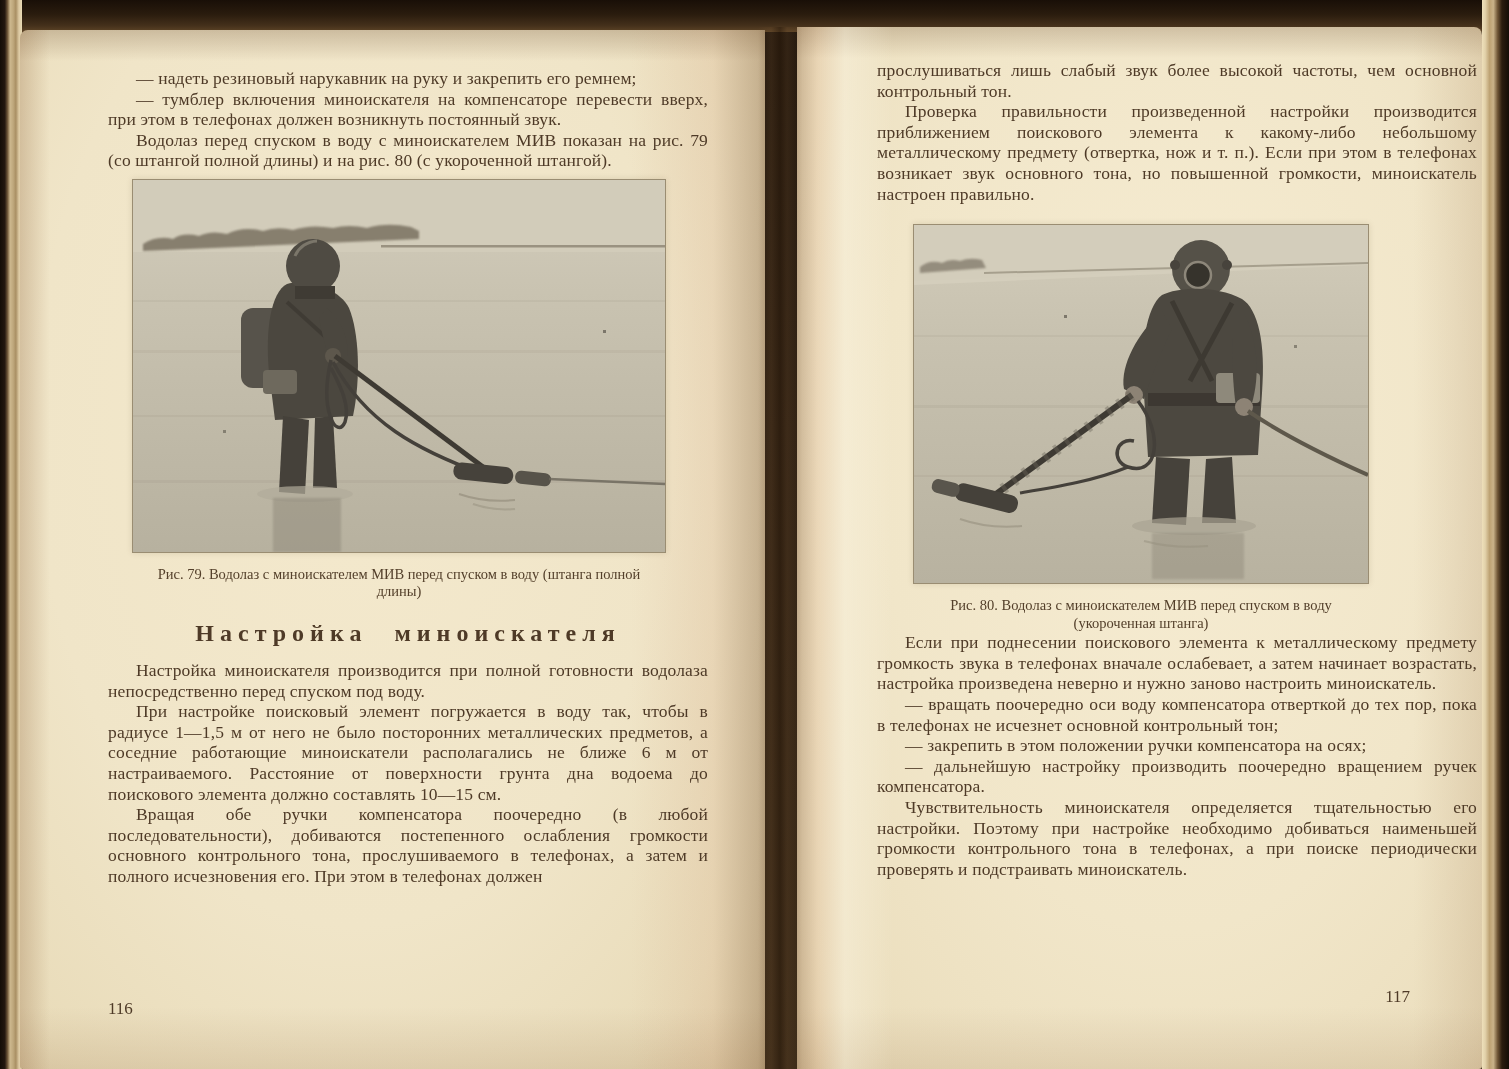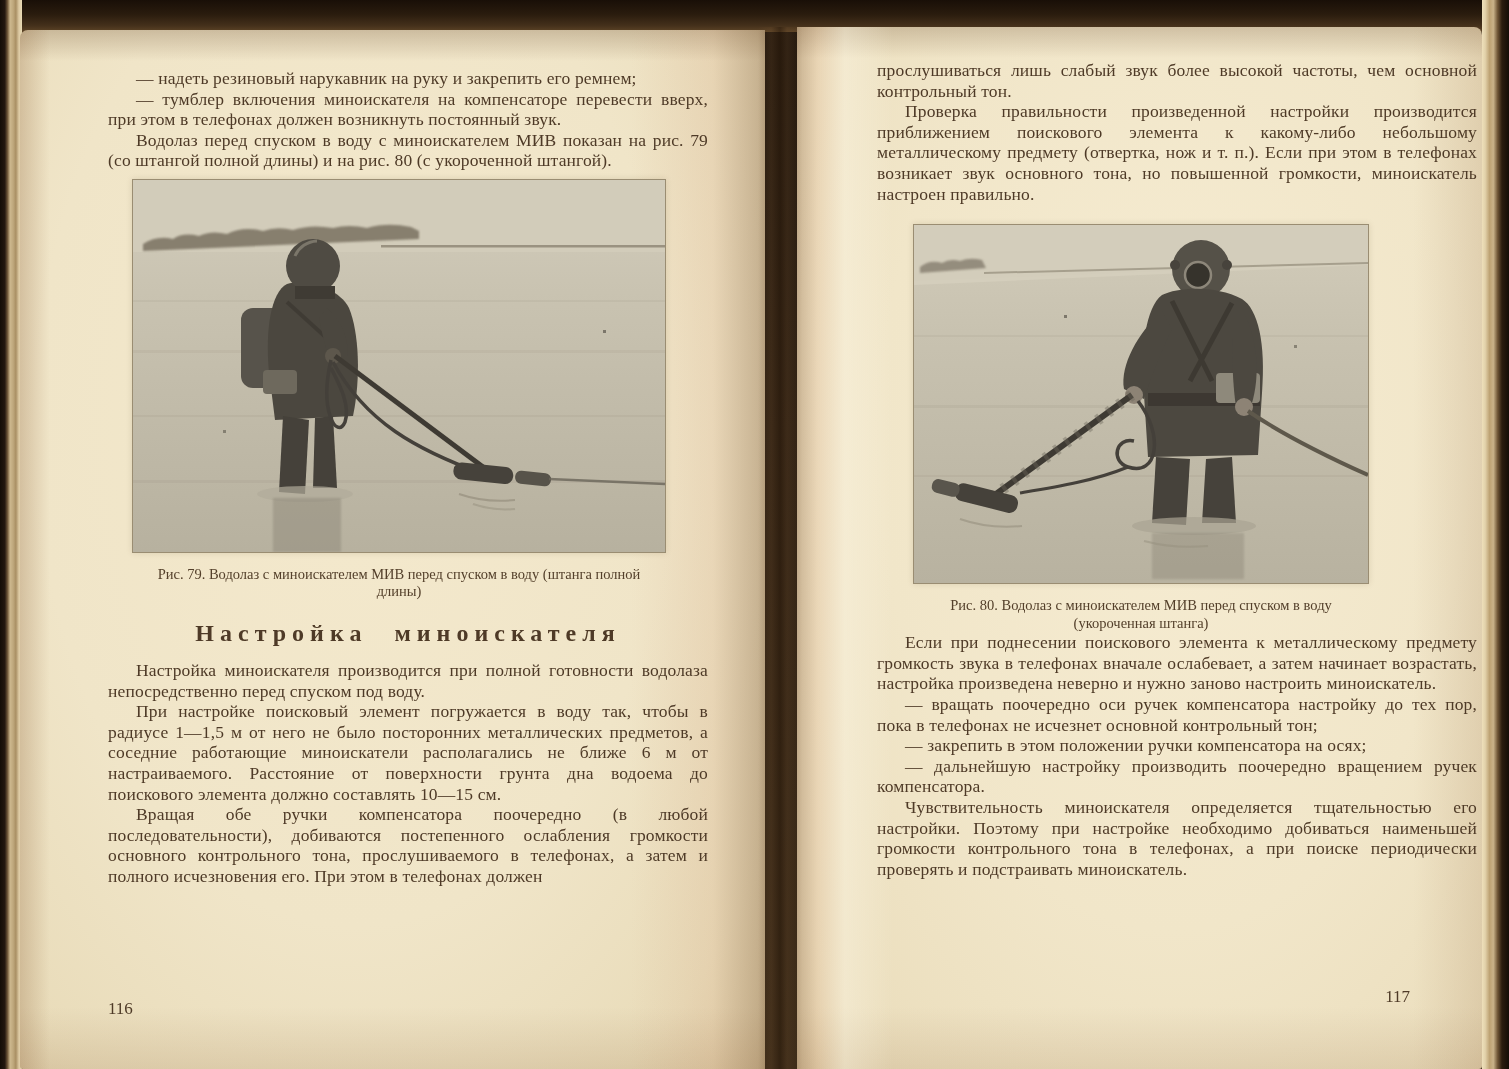--- a/index.html
+++ b/index.html
@@ -189,21 +189,21 @@
           <rect x="150" y="90" width="3" height="3" fill="#4a453c" opacity="0.6"></rect>
           <rect x="380" y="120" width="3" height="3" fill="#4a453c" opacity="0.5"></rect>
         </svg>
         <figcaption class="caption">
           <span class="cap-label">Рис. 80.</span>
           <span>Водолаз с миноискателем МИВ перед спуском в воду (укороченная штанга)</span>
         </figcaption>
       </figure>
 
       <p class="body">Если при поднесении поискового элемента к металлическому предмету громкость звука в телефонах вначале ослабевает, а затем начинает возрастать, настройка произведена неверно и нужно заново настроить миноискатель.</p>
-      <p class="body">— вращать поочередно оси ручек компенсатора настройку до тех пор, пока в телефонах не исчезнет основной контрольный тон;</p>
+      <p class="body">— вращать поочередно оси воду компенсатора отверткой до тех пор, пока в телефонах не исчезнет основной контрольный тон;</p>
       <p class="body">— закрепить в этом положении ручки компенсатора на осях;</p>
       <p class="body">— дальнейшую настройку производить поочередно вращением ручек компенсатора.</p>
       <p class="body">Чувствительность миноискателя определяется тщательностью его настройки. Поэтому при настройке необходимо добиваться наименьшей громкости контрольного тона в телефонах, а при поиске периодически проверять и подстраивать миноискатель.</p>
     </div>
     <div class="pagenum pn-right">117</div>
   </div>
 
   <div class="gutter"></div>
 </div>
 

